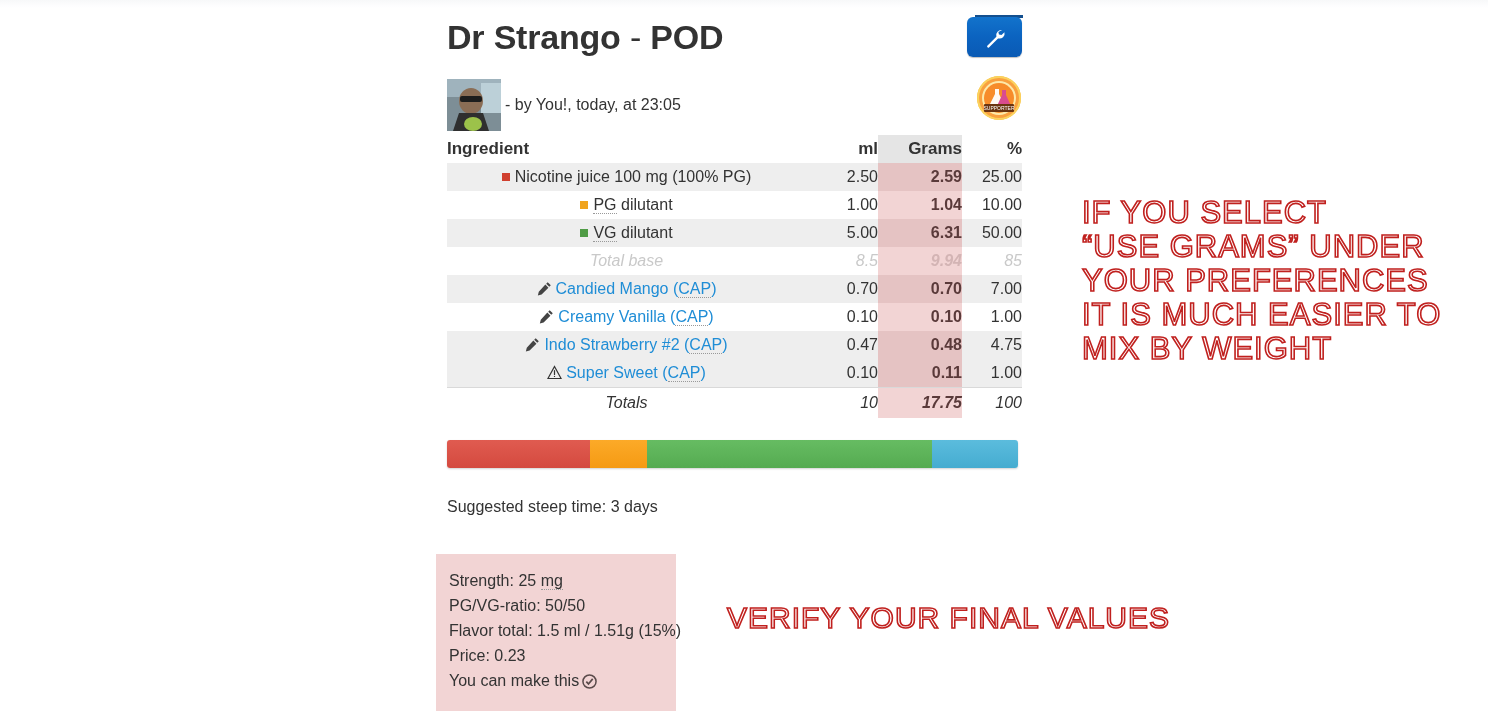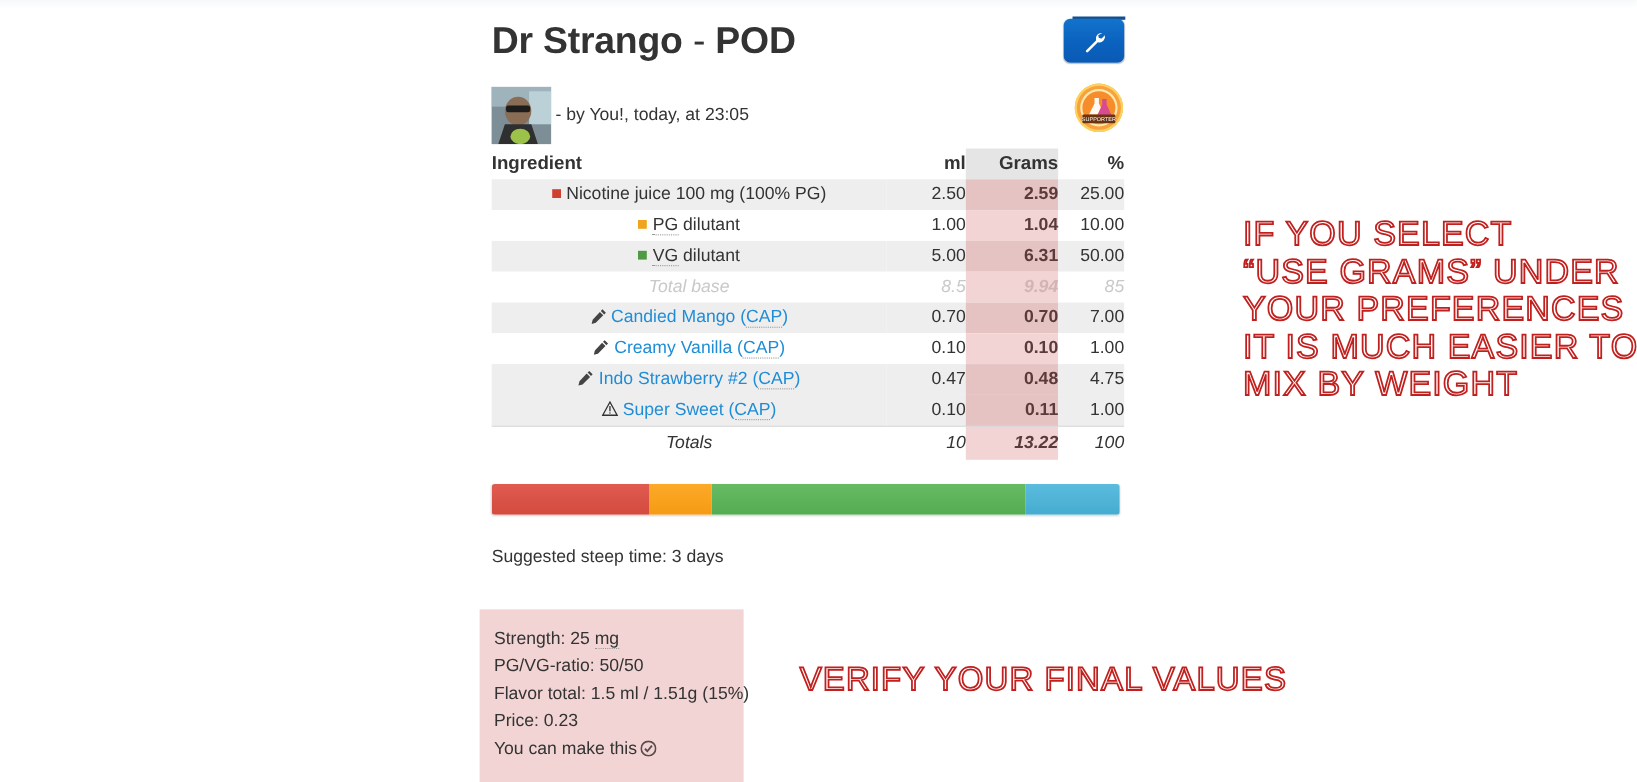--- a/index.html
+++ b/index.html
@@ -195,21 +195,21 @@
     color: transparent;
     -webkit-text-stroke: 1.6px #c0201e;
     font-family: "Liberation Sans", sans-serif;
     font-size: 31px;
     line-height: 34px;
     letter-spacing: 1px;
     text-transform: uppercase;
     white-space: pre;
     font-stretch: condensed;
   }
-  #annot-grams { left: 1082px; top: 196px; margin-left: 48px; }
+  #annot-grams { left: 1082px; top: 196px; }
   #annot-verify { left: 727px; top: 601px; font-size: 30px; }
 </style>
 </head>
 <body>
 
 <div id="page">
 
   <div class="top-strip">
     <div class="blue-mark"></div>
   </div>
@@ -339,21 +339,21 @@
                   <circle cx="8" cy="12.2" r=".7" fill="#333" stroke="none"></circle>
                 </svg></span><a class="ing-link" href="#"><span>Super Sweet</span> (<span class="abbr">CAP</span>)</a></td>
           <td class="c-ml">0.10</td>
           <td class="c-g">0.11</td>
           <td class="c-pc">1.00</td>
         </tr>
 
         <tr class="totals">
           <td class="c-ing">Totals</td>
           <td class="c-ml">10</td>
-          <td class="c-g">13.22</td>
+          <td class="c-g">17.75</td>
           <td class="c-pc">100</td>
         </tr>
 
       </tbody>
     </table>
 
     <div class="ratio-bar">
       <div class="seg red" style="width:25%"></div>
       <div class="seg orange" style="width:10%"></div>
       <div class="seg green" style="width:50%"></div>

